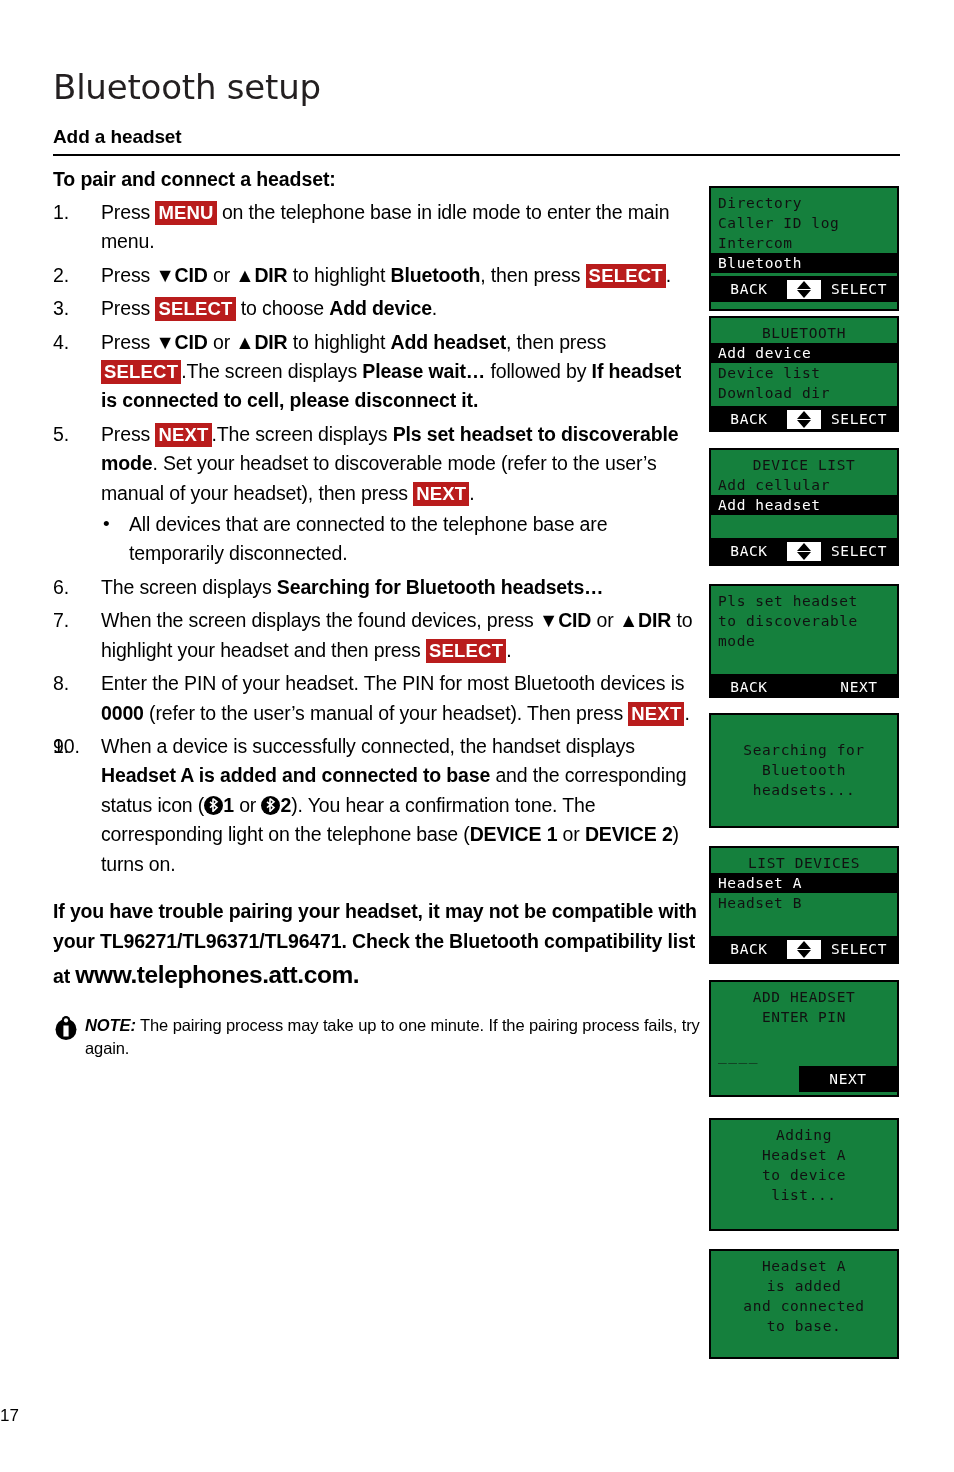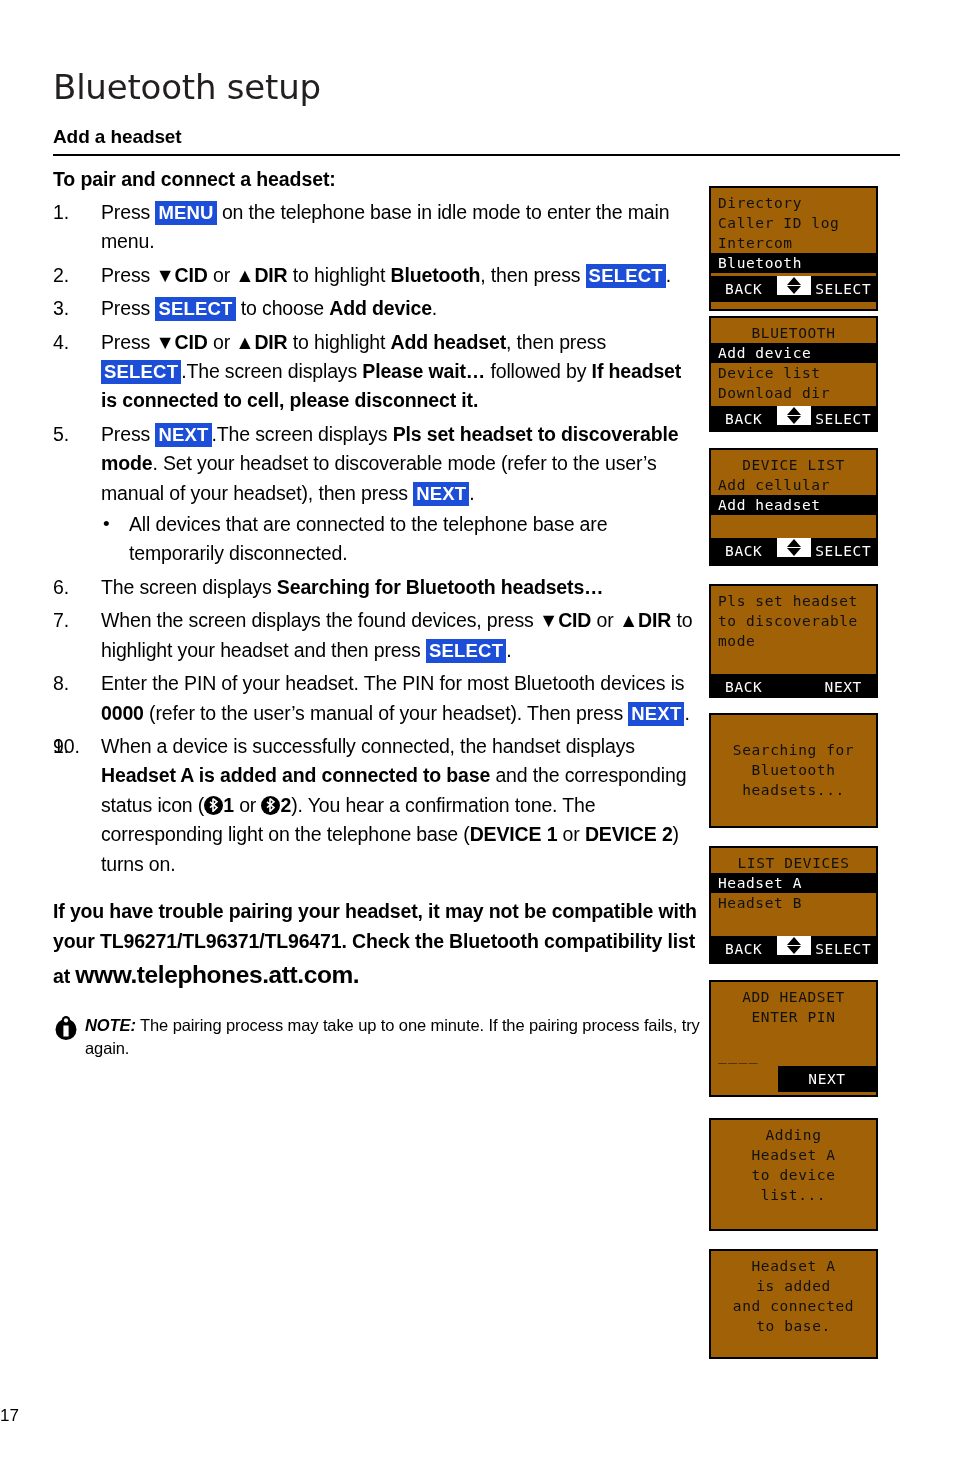--- a/index.html
+++ b/index.html
@@ -97,21 +97,21 @@
     position: absolute;
     left: 2px;
     top: -1px;
     font-size: 19px;
   }
 
   b, strong { font-weight: bold; }
 
   
   .key {
-    background: #1d4ed8;
+    background: #b91c1c;
     color: #fff;
     font-weight: bold;
     padding: 1px 3px 2px 3px;
     letter-spacing: 0.2px;
     white-space: nowrap;
     font-size: 18.5px;
   }
 
   
   .bt-badge {
@@ -161,23 +161,23 @@
   .note-label {
     font-weight: bold;
     font-style: italic;
     font-size: 16.5px;
   }
 
   
   .lcd {
     position: absolute;
     left: 709px;
-    width: 169px;
+    width: 190px;
     border: 2px solid #000;
-    background: #a16207;
+    background: #15803d;
     box-sizing: border-box;
     font-family: "DejaVu Sans Mono", monospace;
     overflow: hidden;
   }
   .lcd-body {
     padding: 5px 7px 3px 7px;
   }
   .lcd-line {
     font-size: 14.5px;
     line-height: 20px;
@@ -191,21 +191,21 @@
     color: #fff;
     margin: 0 -7px;
     padding: 0 7px;
   }
 
   
   .softbar {
     height: 26px;
     background: #000;
     display: flex;
-    align-items: flex-start;
+    align-items: center;
     position: relative;
   }
   .softkey {
     flex: 1;
     color: #fff;
     font-size: 14.5px;
     line-height: 26px;
     letter-spacing: 0.6px;
     text-align: center;
     font-family: "DejaVu Sans Mono", monospace;

